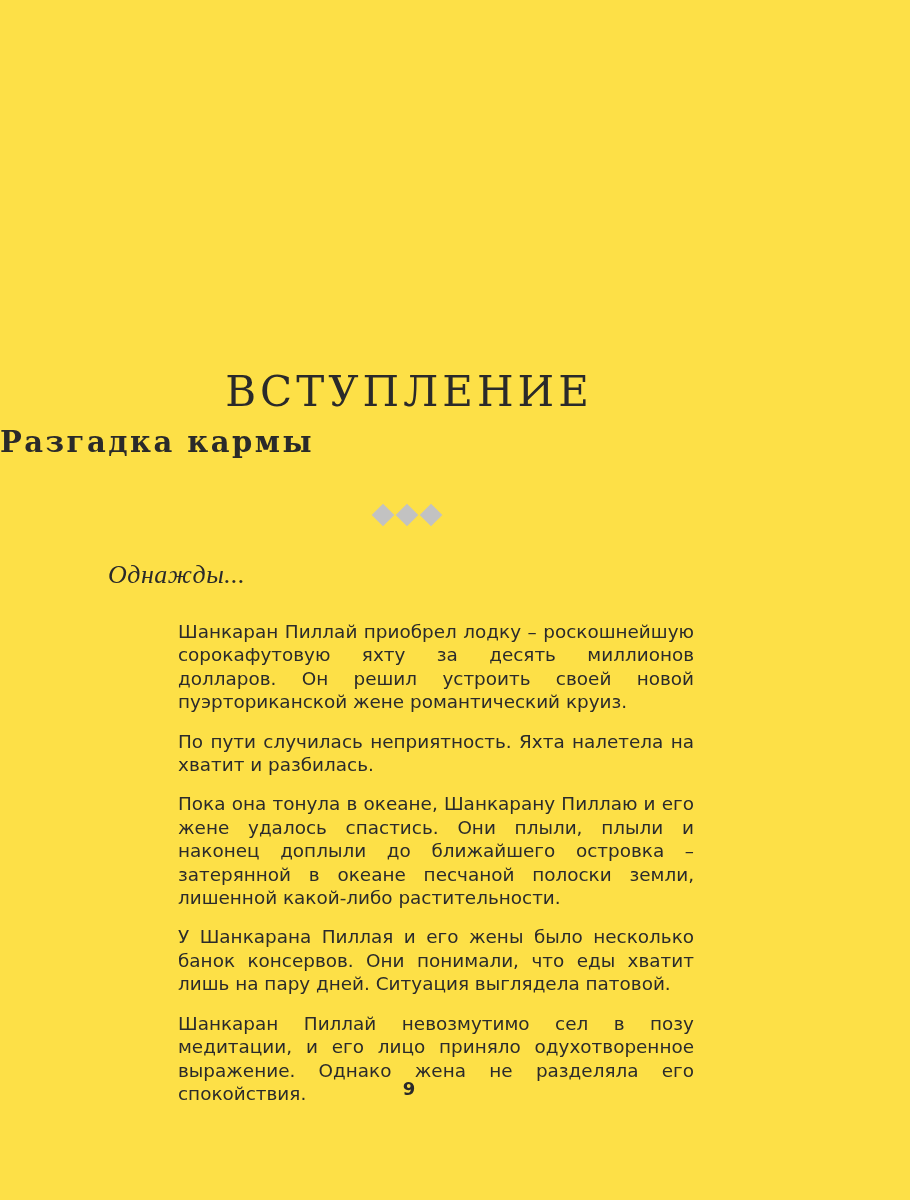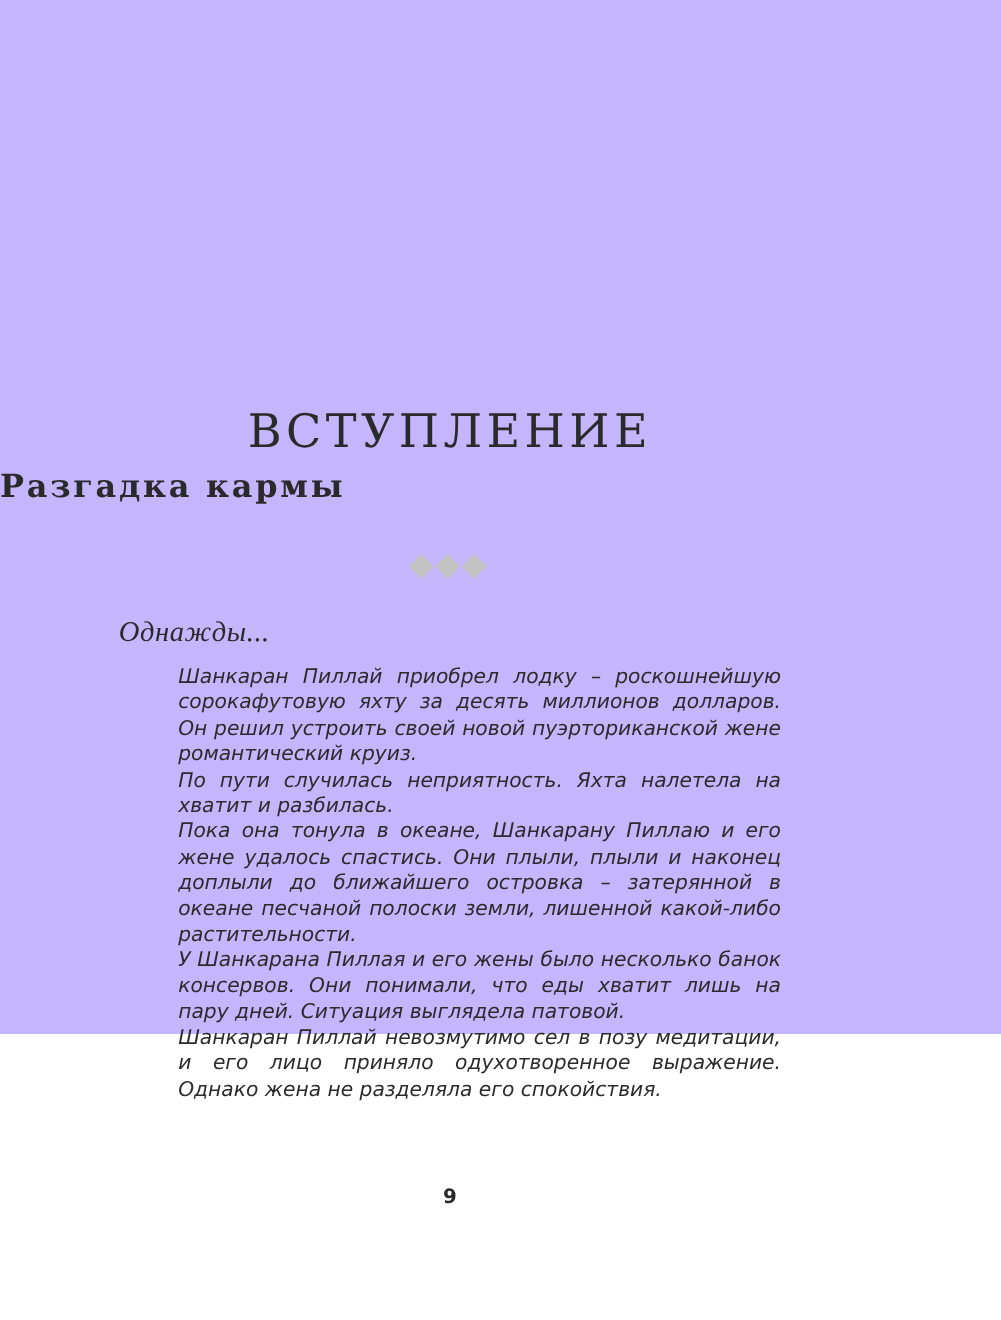--- a/index.html
+++ b/index.html
@@ -1,17 +1,17 @@
 <!DOCTYPE html>
 <html><head>
 <meta charset="utf-8">
 <style>
   html, body { margin:0; padding:0; background:#ffffff; }
   body { width:910px; height:1200px; position:relative; overflow:hidden; color:#2b2b2b; }
-  .page { position:absolute; left:0; top:0; width:910px; height:940px; background:#c4b5fd; }
+  .page { position:absolute; left:0; top:0; width:910px; height:1200px; background:#fde047; }
   .chapter-title {
     position:absolute; left:0; width:818px; top:366px; text-align:center;
     font-family:"DejaVu Serif", "Liberation Serif", serif;
     font-size:42px; letter-spacing:4px; color:#2a2a2a; font-weight:normal;
     margin:0; line-height:52px;
   }
   .chapter-subtitle {
     position:absolute; left:0; width:818px; top:422px; 
     font-family:"DejaVu Serif", "Liberation Serif", serif;
     font-size:29px; letter-spacing:2.5px; color:#2a2a2a; margin:0; line-height:40px;
@@ -21,21 +21,21 @@
   .intro-script {
     position:absolute; left:108px; top:560px;
     font-family:"Liberation Serif", "DejaVu Serif", serif; font-style:italic;
     font-size:26px; color:#2a2a2a; letter-spacing:0.5px;
   }
   .body-text {
     position:absolute; left:162px; top:604px; width:548px;
     font-family:"DejaVu Sans", "Liberation Sans", sans-serif;
     font-size:18.4px; line-height:23.4px; color:#2b2b2b; text-align:justify;
   }
-  .body-text p { margin:0; text-align:justify; text-align-last:left;font-style:italic; }
+  .body-text p { margin:16px; text-align:justify; text-align-last:left; }
   .body-text p.last-line-justified { text-align-last:justify; }
   .page-number {
     position:absolute; left:0; width:818px; top:1078px; text-align:center;
     font-family:"DejaVu Sans", "Liberation Sans", sans-serif; font-size:18px; font-weight:bold; color:#2a2a2a;
   }
 </style>
 </head>
 <body>
 
 <div class="page">

